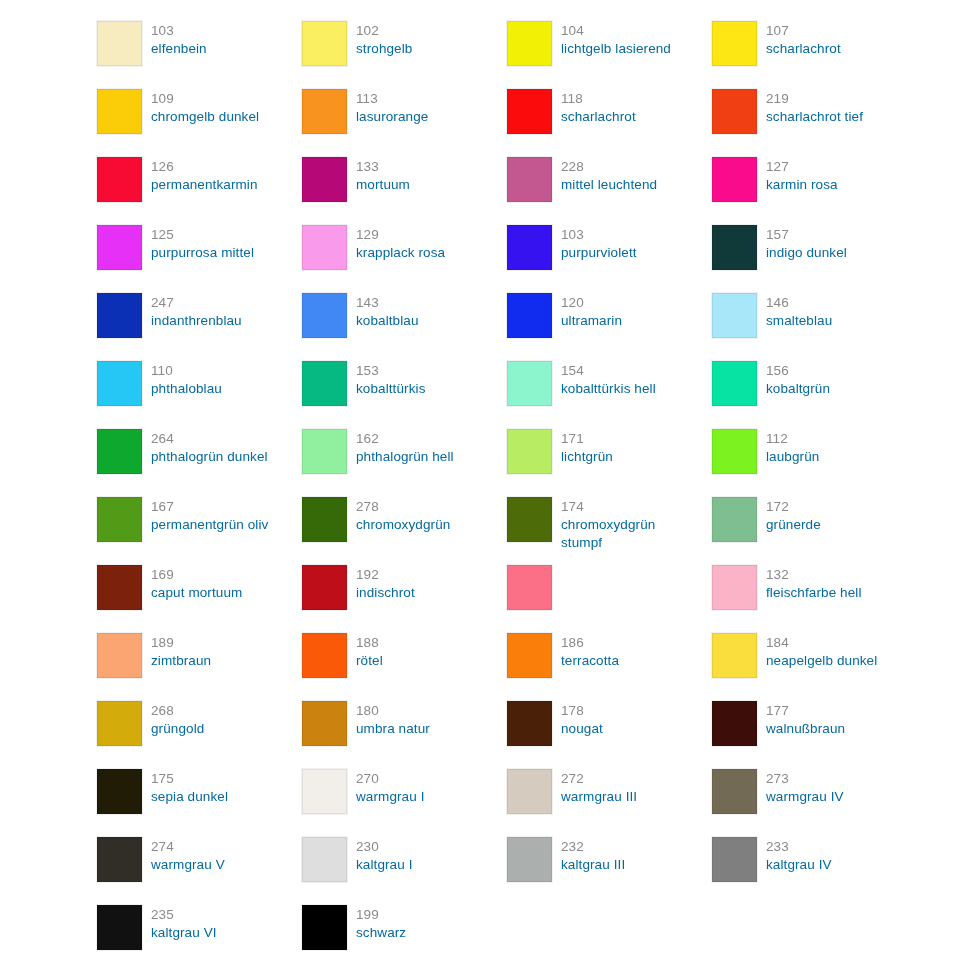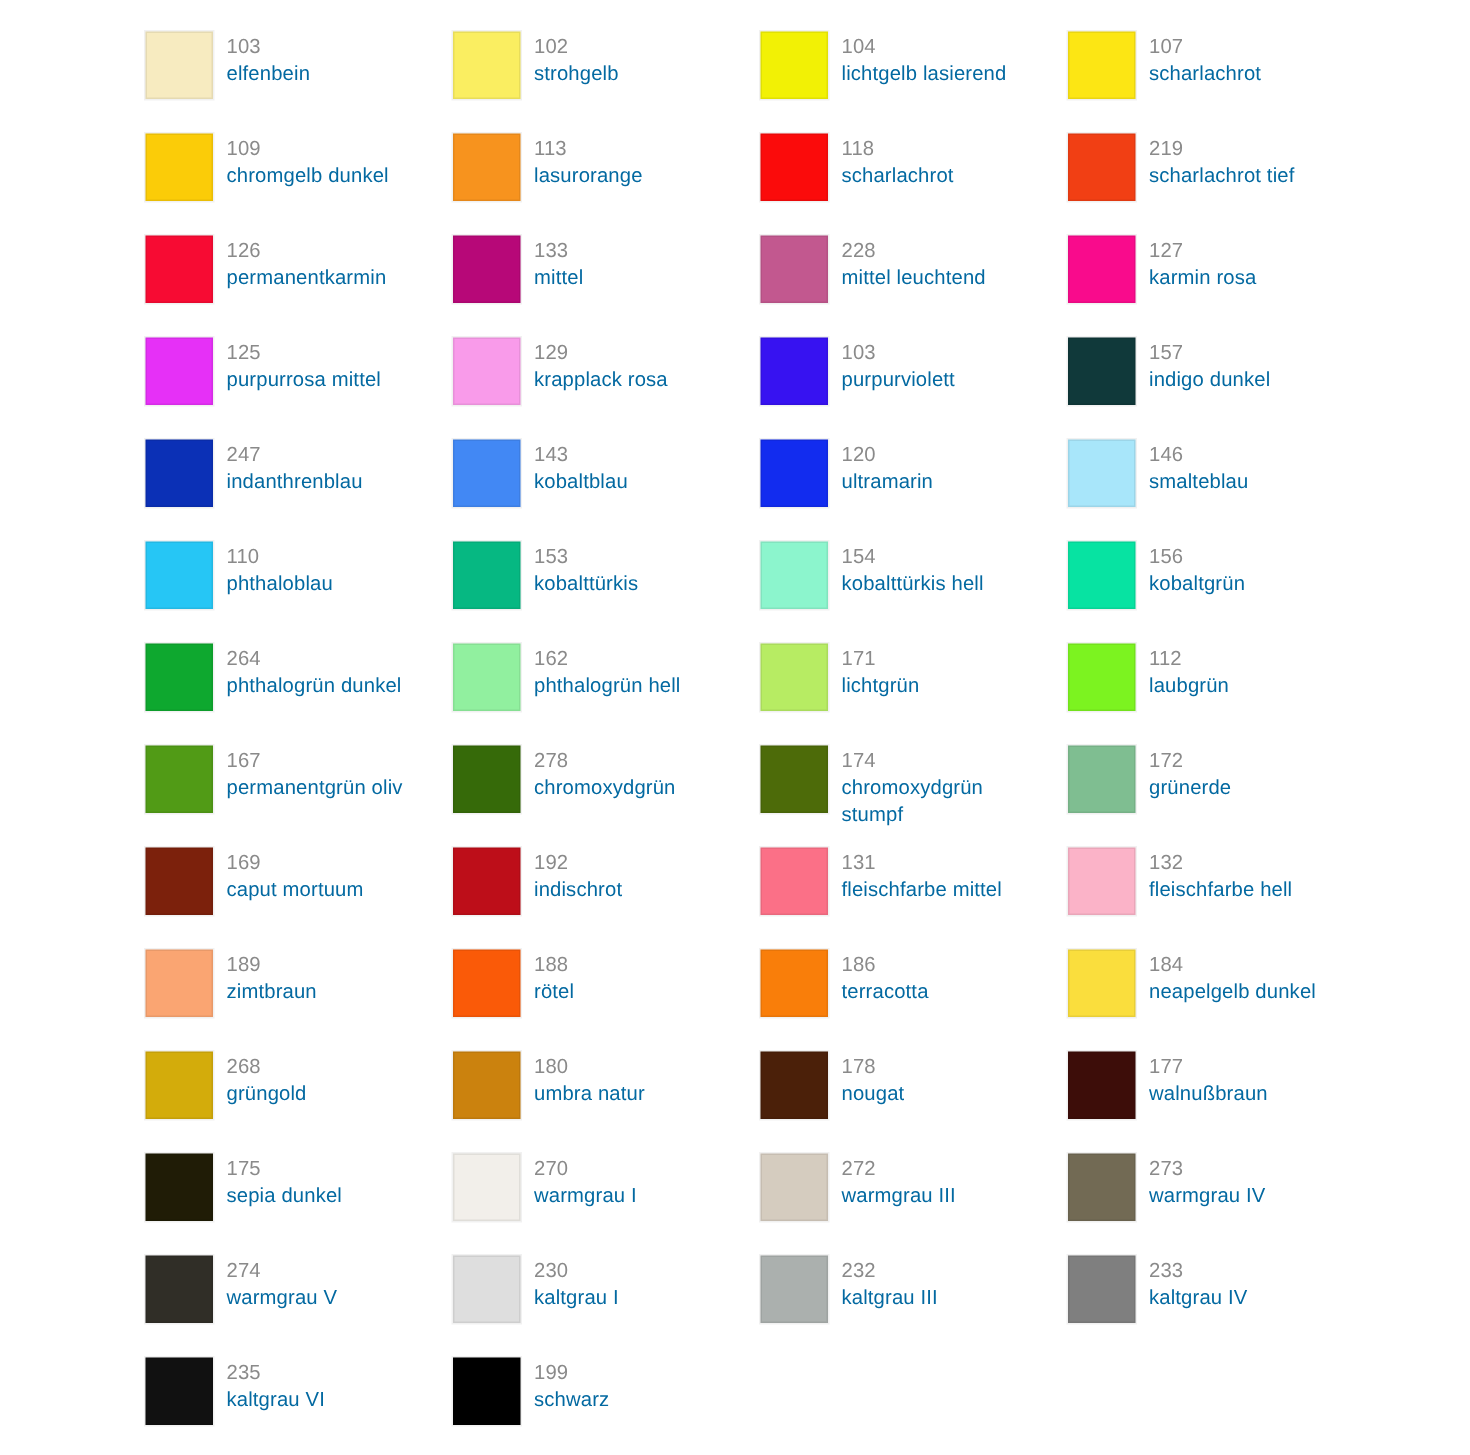--- a/index.html
+++ b/index.html
@@ -140,21 +140,21 @@
         <div class="swatch-chip" style="background: rgb(247, 11, 51);"></div>
         <div class="swatch-text">
           <div class="swatch-code">126</div>
           <div class="swatch-name">permanentkarmin</div>
         </div>
       </div>
       <div class="swatch-cell">
         <div class="swatch-chip" style="background: rgb(183, 8, 120);"></div>
         <div class="swatch-text">
           <div class="swatch-code">133</div>
-          <div class="swatch-name">mittel</div>
+          <div class="swatch-name">mortuum</div>
         </div>
       </div>
       <div class="swatch-cell">
         <div class="swatch-chip" style="background: rgb(194, 88, 143);"></div>
         <div class="swatch-text">
           <div class="swatch-code">228</div>
           <div class="swatch-name">mittel leuchtend</div>
         </div>
       </div>
       <div class="swatch-cell">
@@ -316,24 +316,20 @@
       </div>
       <div class="swatch-cell">
         <div class="swatch-chip" style="background: rgb(189, 14, 25);"></div>
         <div class="swatch-text">
           <div class="swatch-code">192</div>
           <div class="swatch-name">indischrot</div>
         </div>
       </div>
       <div class="swatch-cell">
         <div class="swatch-chip" style="background: rgb(251, 112, 135);"></div>
-        <div class="swatch-text">
-          <div class="swatch-code">131</div>
-          <div class="swatch-name">fleischfarbe mittel</div>
-        </div>
       </div>
       <div class="swatch-cell">
         <div class="swatch-chip" style="background: rgb(251, 179, 200);"></div>
         <div class="swatch-text">
           <div class="swatch-code">132</div>
           <div class="swatch-name">fleischfarbe hell</div>
         </div>
       </div>
       <div class="swatch-cell">
         <div class="swatch-chip" style="background: rgb(250, 165, 114);"></div>

